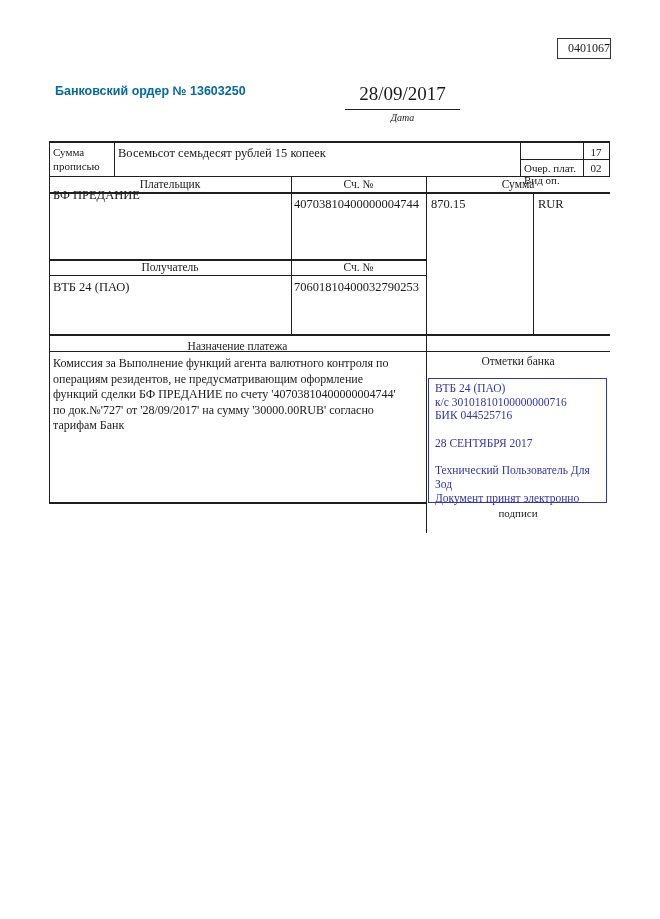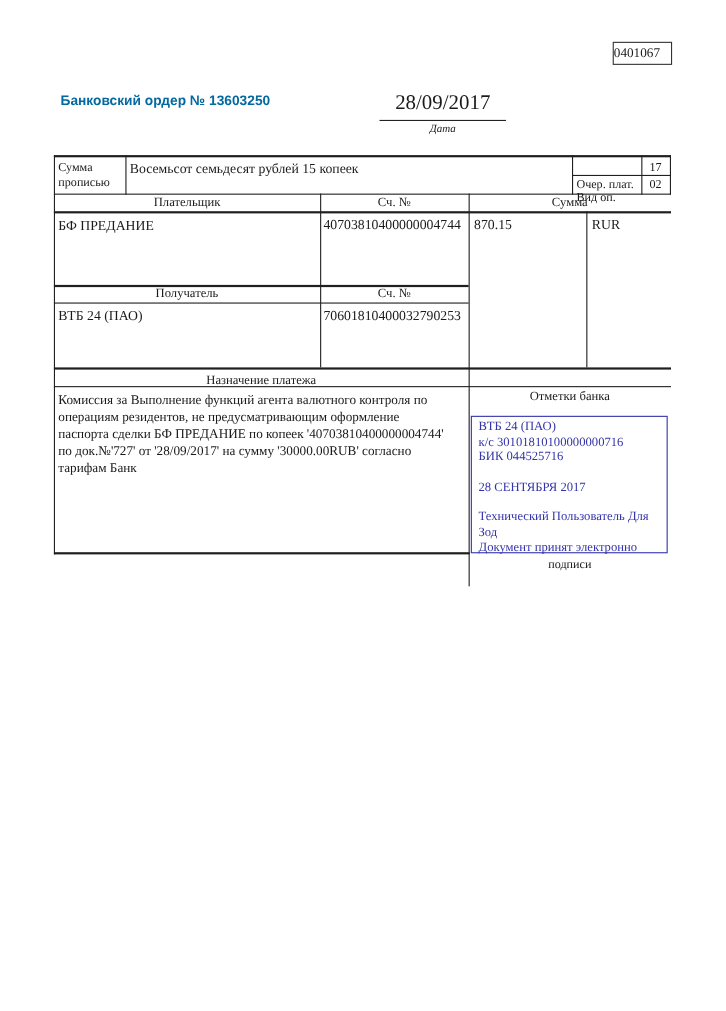--- a/index.html
+++ b/index.html
@@ -11,21 +11,21 @@
     color:#1a1a1a;
     overflow:hidden;
   }
   .abs{position:absolute;}
   .hline{position:absolute;background:#1f1f1f;}
   .vline{position:absolute;background:#1f1f1f;}
   .center{text-align:center;}
   #form-code{
     position:absolute;left:557px;top:38px;width:52px;height:19px;
     border:1.5px solid #333;
-    font-size:12px;line-height:19px;text-align:left;
+    font-size:12px;line-height:19px;text-align:right;
   }
   #doc-title{
     position:absolute;left:55px;top:84px;
     font-family:"Liberation Sans","DejaVu Sans",sans-serif;
     font-weight:bold;font-size:12.5px;color:#0369a1;
     white-space:nowrap;
   }
   #date-block{position:absolute;left:345px;top:83px;width:115px;text-align:center;}
   #date-value{
     display:block;font-size:19px;padding-bottom:4px;
@@ -88,36 +88,36 @@
   <div class="abs cell-value" style="left:118px;top:146px;">Восемьсот семьдесят рублей 15 копеек</div>
   <div class="abs cell-label" style="left:524px;top:145px;margin-top:28px;">Вид оп.</div>
   <div class="abs cell-label center" style="left:583px;top:145px;width:26px;">17</div>
   <div class="abs cell-label" style="left:524px;top:161px;">Очер. плат.</div>
   <div class="abs cell-label center" style="left:583px;top:161px;width:26px;">02</div>
 
   <div class="abs col-header center" style="left:49px;top:178px;width:242px;">Плательщик</div>
   <div class="abs col-header center" style="left:291px;top:178px;width:135px;">Сч. №</div>
   <div class="abs col-header center" style="left:426px;top:178px;width:184px;">Сумма</div>
 
-  <div class="abs cell-value" style="left:53px;top:198px;">БФ ПРЕДАНИЕ</div>
+  <div class="abs cell-value" style="left:53px;top:188px;">БФ ПРЕДАНИЕ</div>
   <div class="abs cell-value" style="left:294px;top:197px;">40703810400000004744</div>
   <div class="abs cell-value" style="left:431px;top:197px;">870.15</div>
   <div class="abs cell-value" style="left:538px;top:197px;">RUR</div>
 
   <div class="abs col-header center" style="left:49px;top:261px;width:242px;">Получатель</div>
   <div class="abs col-header center" style="left:291px;top:261px;width:135px;">Сч. №</div>
 
   <div class="abs cell-value" style="left:53px;top:280px;">ВТБ 24 (ПАО)</div>
   <div class="abs cell-value" style="left:294px;top:280px;">70601810400032790253</div>
 
   <div class="abs col-header center" style="left:49px;top:340px;width:377px;">Назначение платежа</div>
   <div class="abs" id="purpose-text" style="left:53px;top:356px;width:372px;">
       <div class="line">Комиссия за Выполнение функций агента валютного контроля по</div>
       <div class="line">операциям резидентов, не предусматривающим оформление</div>
-      <div class="line">паспорта сделки БФ ПРЕДАНИЕ по копеек '40703810400000004744'</div>
+      <div class="line">функций сделки БФ ПРЕДАНИЕ по счету '40703810400000004744'</div>
       <div class="line">по док.№'727' от '28/09/2017' на сумму '30000.00RUB' согласно</div>
       <div class="line">тарифам Банк</div>
     </div>
 
   <div class="abs col-header center" style="left:426px;top:355px;width:184px;">Отметки банка</div>
   <div id="bank-stamp">
       <div class="line">ВТБ 24 (ПАО)</div>
       <div class="line">к/с 30101810100000000716</div>
       <div class="line">БИК 044525716</div>
       <div class="line">&nbsp;</div>

